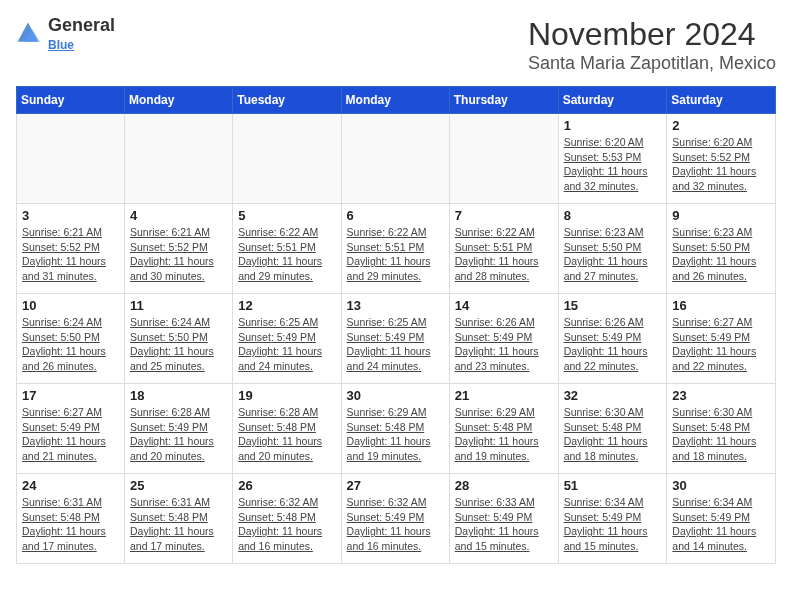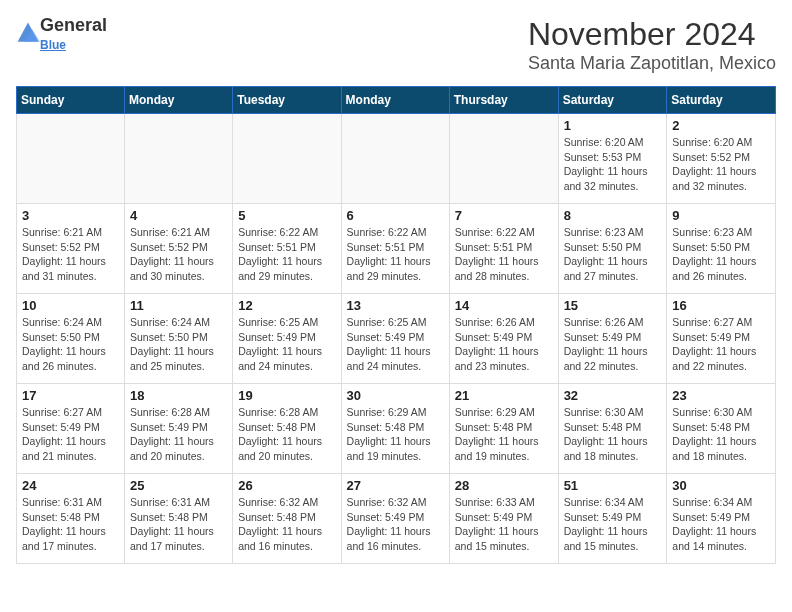--- a/index.html
+++ b/index.html
@@ -12,21 +12,21 @@
     }
     .header-section {
       display: flex;
       justify-content: space-between;
       align-items: flex-start;
       margin-bottom: 12px;
     }
     .logo {
       display: flex;
       align-items: center;
-      gap: 0;
+      gap: 8px;
     }
     .logo-text-general {
       font-size: 18px;
       font-weight: bold;
       color: #333;
       line-height: 1;
     }
     .logo-text-blue {
       font-size: 12px;
       font-weight: bold;
@@ -49,21 +49,21 @@
     .subtitle {
       font-size: 18px;
       color: #555;
     }
     .calendar {
       width: 100%;
       border-collapse: collapse;
       font-size: 11px;
     }
     .calendar th {
-      background-color: #0c4a6e;
+      background-color: #1d4ed8;
       color: #fff;
       padding: 6px 4px;
       text-align: left;
       font-size: 12px;
       font-weight: bold;
       border: 1px solid #2a6bc5;
     }
     .calendar td {
       vertical-align: top;
       padding: 4px 5px;
@@ -79,20 +79,21 @@
       font-size: 13px;
       font-weight: bold;
       color: #222;
       display: block;
       margin-bottom: 2px;
     }
     .day-info {
       color: #444;
       font-size: 10.5px;
       line-height: 1.4;
+      text-decoration: underline;
     }
   </style>
 </head>
 <body>
 
 <div class="header-section">
   <div class="logo">
     <div>
       <svg class="logo-icon" viewBox="0 0 30 30" xmlns="http://www.w3.org/2000/svg">
         <polygon points="15,2 28,26 2,26" fill="#3a7bd5" opacity="0.85"></polygon>

